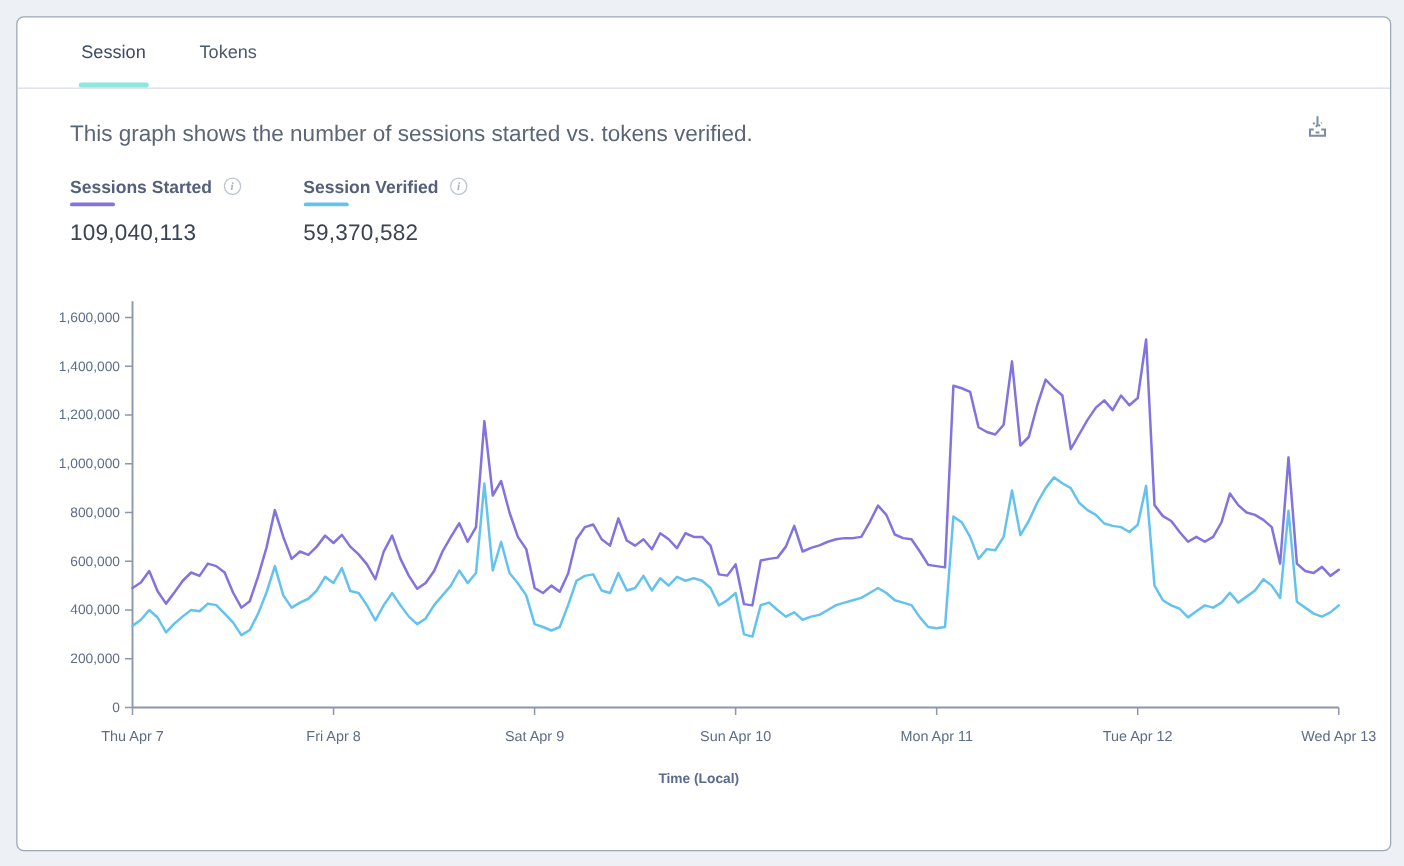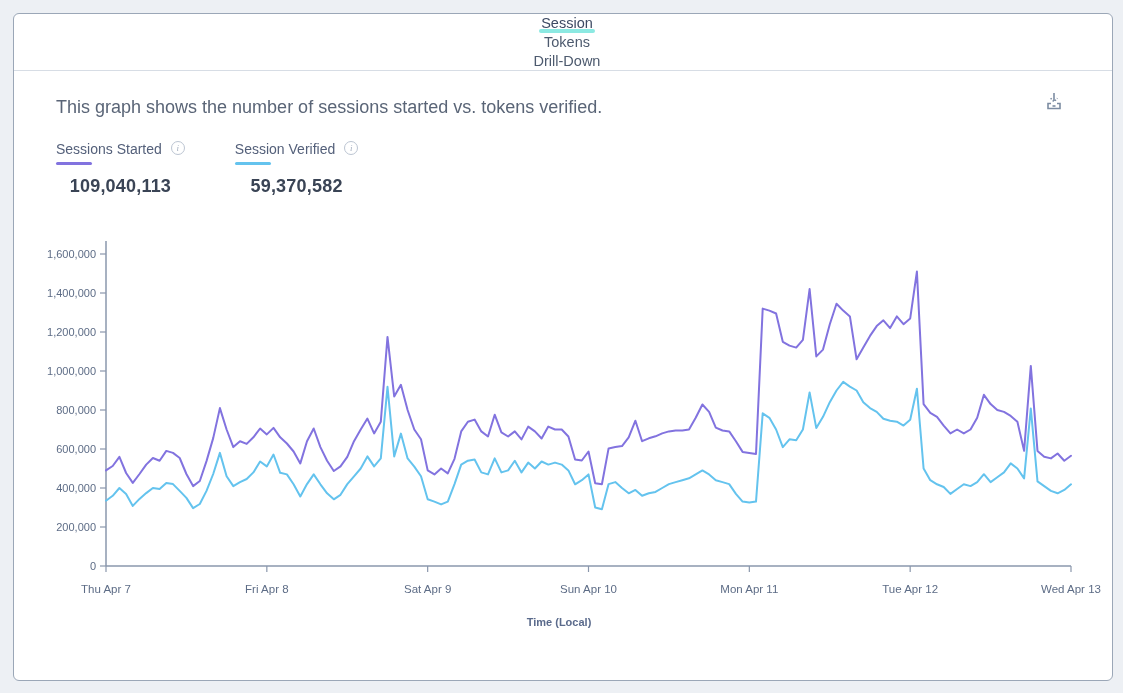--- a/index.html
+++ b/index.html
@@ -1,55 +1,51 @@
 <!DOCTYPE html>
 <html><head>
 <meta charset="utf-8">
 <style>
   * { margin:0; padding:0; box-sizing:border-box; }
   html,body { width:1123px; height:693px; background:#edf0f4; font-family:"Liberation Sans", sans-serif; overflow:hidden; }
   .card { position:absolute; left:13px; top:13px; width:1100px; height:668px; background:#ffffff;
           border:1px solid #9ba7b7; border-radius:6px; }
   .tabbar { position:absolute; left:0; top:0; width:100%; height:57px; border-bottom:1px solid #d7dde5;
-            display:flex; align-items:center; padding-left:51px;flex-direction:column; }
+            display:flex; align-items:center; padding-left:51px; }
   .tab { position:relative; height:100%; display:flex; align-items:center; margin-right:43px;
          font-size:14.5px; color:#4d5a6e; cursor:pointer; }
   .tab.active { color:#3d4a63; }
   .tab .tab-underline { display:none; }
   .tab.active .tab-underline { display:block; position:absolute; bottom:0; left:-2px; right:-2px; height:4px;
          border-radius:3px; background:#8ce9e2; }
   .desc { position:absolute; left:42px; top:83px; font-size:18px; color:#5a6577; }
   .dl-btn { position:absolute; right:46px; top:76px; width:24px; height:24px; background:none; border:none;
             cursor:pointer; padding:0; }
   .metrics { position:absolute; left:42px; top:127px; display:flex; }
   .metric { margin-right:50px; }
-  .metric-label-row { display:flex; font-size:14px; color:#54607a; }
+  .metric-label-row { display:flex; align-items:center; font-size:14px; color:#54607a;font-weight:bold; }
   .info-icon { display:inline-flex; align-items:center; justify-content:center; width:14px; height:14px;
                margin-left:9px; border:1px solid #bcc5d2; border-radius:50%; color:#a6b0c0;
                font-size:9px; font-style:italic; font-family:"Liberation Serif", serif; cursor:pointer; }
   .metric-underline { width:36px; height:3px; border-radius:2px; margin-top:5px; }
-  .metric-value { margin-top:11px; font-size:18px; font-weight:bold; color:#3a4455; letter-spacing:0.2px;text-align:center; }
+  .metric-value { margin-top:11px; font-size:18px; font-weight:normal; color:#3a4455; letter-spacing:0.2px; }
   #chart { position:absolute; left:0; top:0; width:1100px; height:668px; }
 </style>
 </head>
 <body>
 
 <div class="card">
 
   <div class="tabbar">
     <div class="tab active">
       <span>Session</span>
       <span class="tab-underline" style="background: rgb(140, 233, 226);"></span>
     </div>
     <div class="tab">
       <span>Tokens</span>
-
-    </div>
-    <div class="tab">
-      <span>Drill-Down</span>
 
     </div>
   </div>
 
   <div class="desc">This graph shows the number of sessions started vs. tokens verified.</div>
 
   <button class="dl-btn">
     <svg width="22" height="22" viewBox="0 0 22 22">
       <g fill="none" stroke="#7c8ca2" stroke-width="1.6">
         <path d="M11 3 L11 11"></path>

